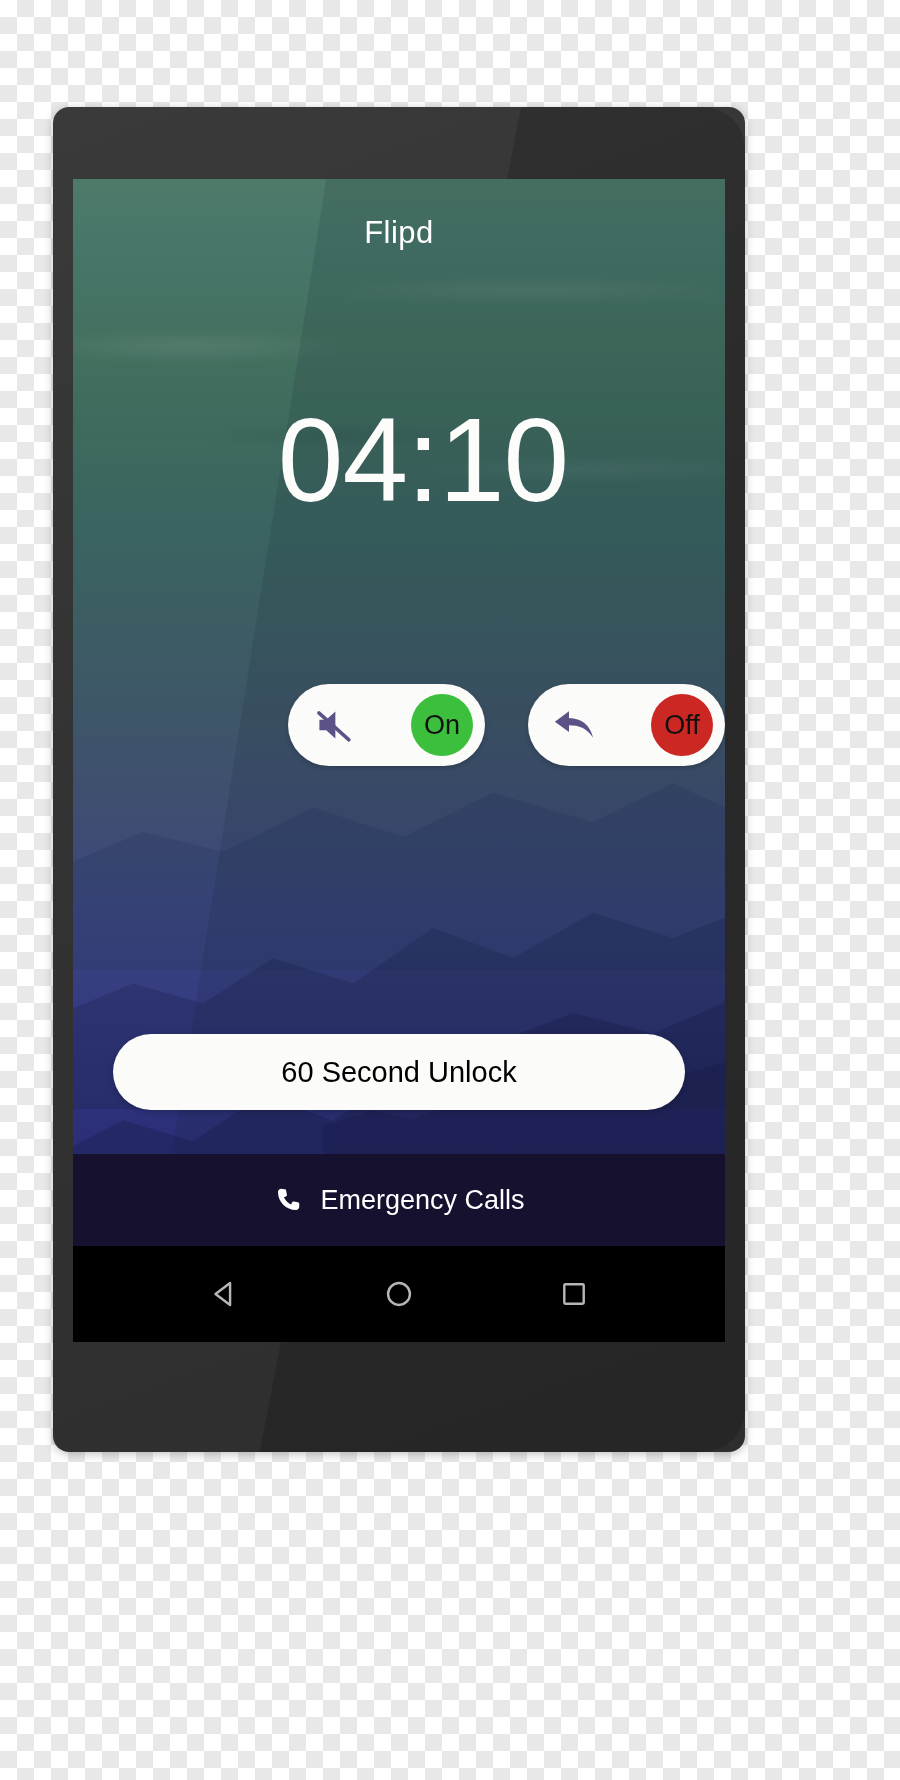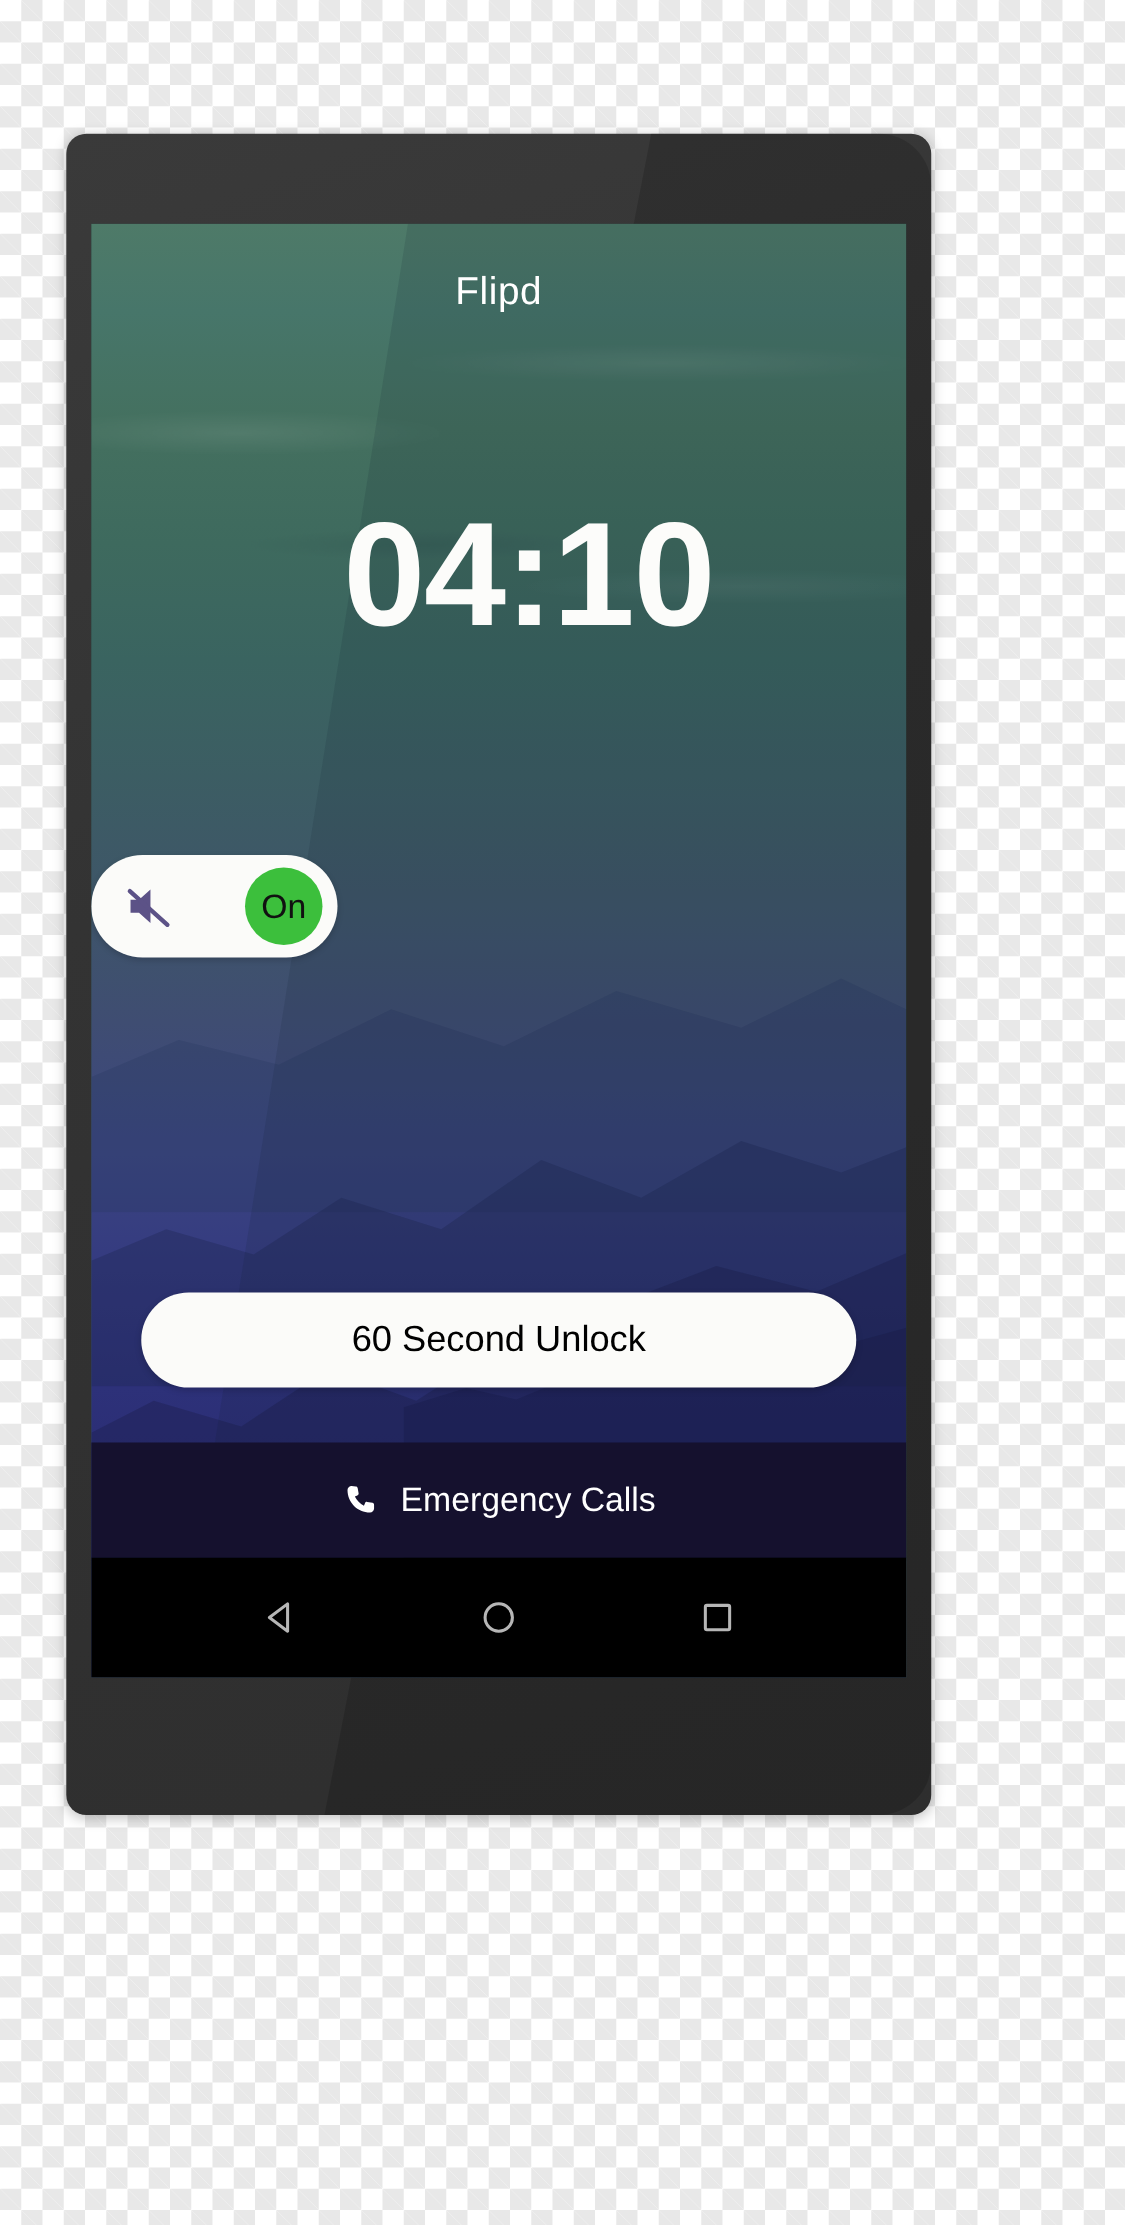--- a/index.html
+++ b/index.html
@@ -140,33 +140,33 @@
 
   .clock {
     position: absolute;
     top: 222px;
     left: 0;
     right: 0;
     text-align: center;
     color: #fcfcfa;
     font-size: 118px;
     line-height: 1;
-    font-weight: 700;
+    font-weight: 400;
     letter-spacing: -1px;
     margin-left: 48px;
   }
 
   
   .toggle-row {
     position: absolute;
     top: 505px;
     left: 0;
     right: 0;
     display: flex;
-    justify-content: flex-start;
+    justify-content: flex-end;
     gap: 43px;
   }
   .toggle-pill {
     width: 197px;
     height: 82px;
     background: #fbfbf9;
     border-radius: 41px;
     display: flex;
     align-items: center;
     justify-content: space-between;
@@ -302,20 +302,28 @@
         <div class="toggle-pill">
           <span class="toggle-icon">
             <svg width="44" height="44" viewBox="0 0 24 24" xmlns="http://www.w3.org/2000/svg">
               <path d="M3.5 9.2 L3.5 14.8 L7.2 14.8 L12.2 19.3 L12.2 4.7 L7.2 9.2 Z" fill="#5c5287"></path>
               <line x1="3.2" y1="5.4" x2="19.6" y2="20.1" stroke="#5c5287" stroke-width="1.9" stroke-linecap="round"></line>
             </svg>
           </span>
           <span class="toggle-state state-on">On</span>
         </div>
 
+        <div class="toggle-pill">
+          <span class="toggle-icon">
+            <svg width="46" height="40" viewBox="0 0 26 22" xmlns="http://www.w3.org/2000/svg">
+              <path d="M9.6 3.2 L9.6 7.0 C16.8 7.2 21.6 11.0 23.2 18.2 C19.6 12.8 15.2 11.2 9.6 11.2 L9.6 15.0 L1.6 9.1 Z" fill="#5c5287"></path>
+            </svg>
+          </span>
+          <span class="toggle-state state-off">Off</span>
+        </div>
       </div>
 
       <div class="unlock-button">60 Second Unlock</div>
 
       <div class="emergency-bar">
         <span class="phone-icon">
           <svg width="30" height="30" viewBox="0 0 24 24" xmlns="http://www.w3.org/2000/svg">
             <path d="M6.6 3.0 C5.2 3.0 4.0 4.2 4.0 5.6 C4.0 13.6 10.4 20.0 18.4 20.0 C19.8 20.0 21.0 18.8 21.0 17.4 L21.0 15.0 C21.0 14.4 20.6 13.9 20.0 13.8 L16.6 13.2 C16.0 13.1 15.4 13.4 15.2 14.0 L14.5 15.6 C12.0 14.4 9.9 12.3 8.7 9.8 L10.3 9.1 C10.9 8.9 11.2 8.3 11.1 7.7 L10.5 4.3 C10.4 3.7 9.9 3.3 9.3 3.3 Z" fill="#ffffff"></path>
           </svg>
         </span>

